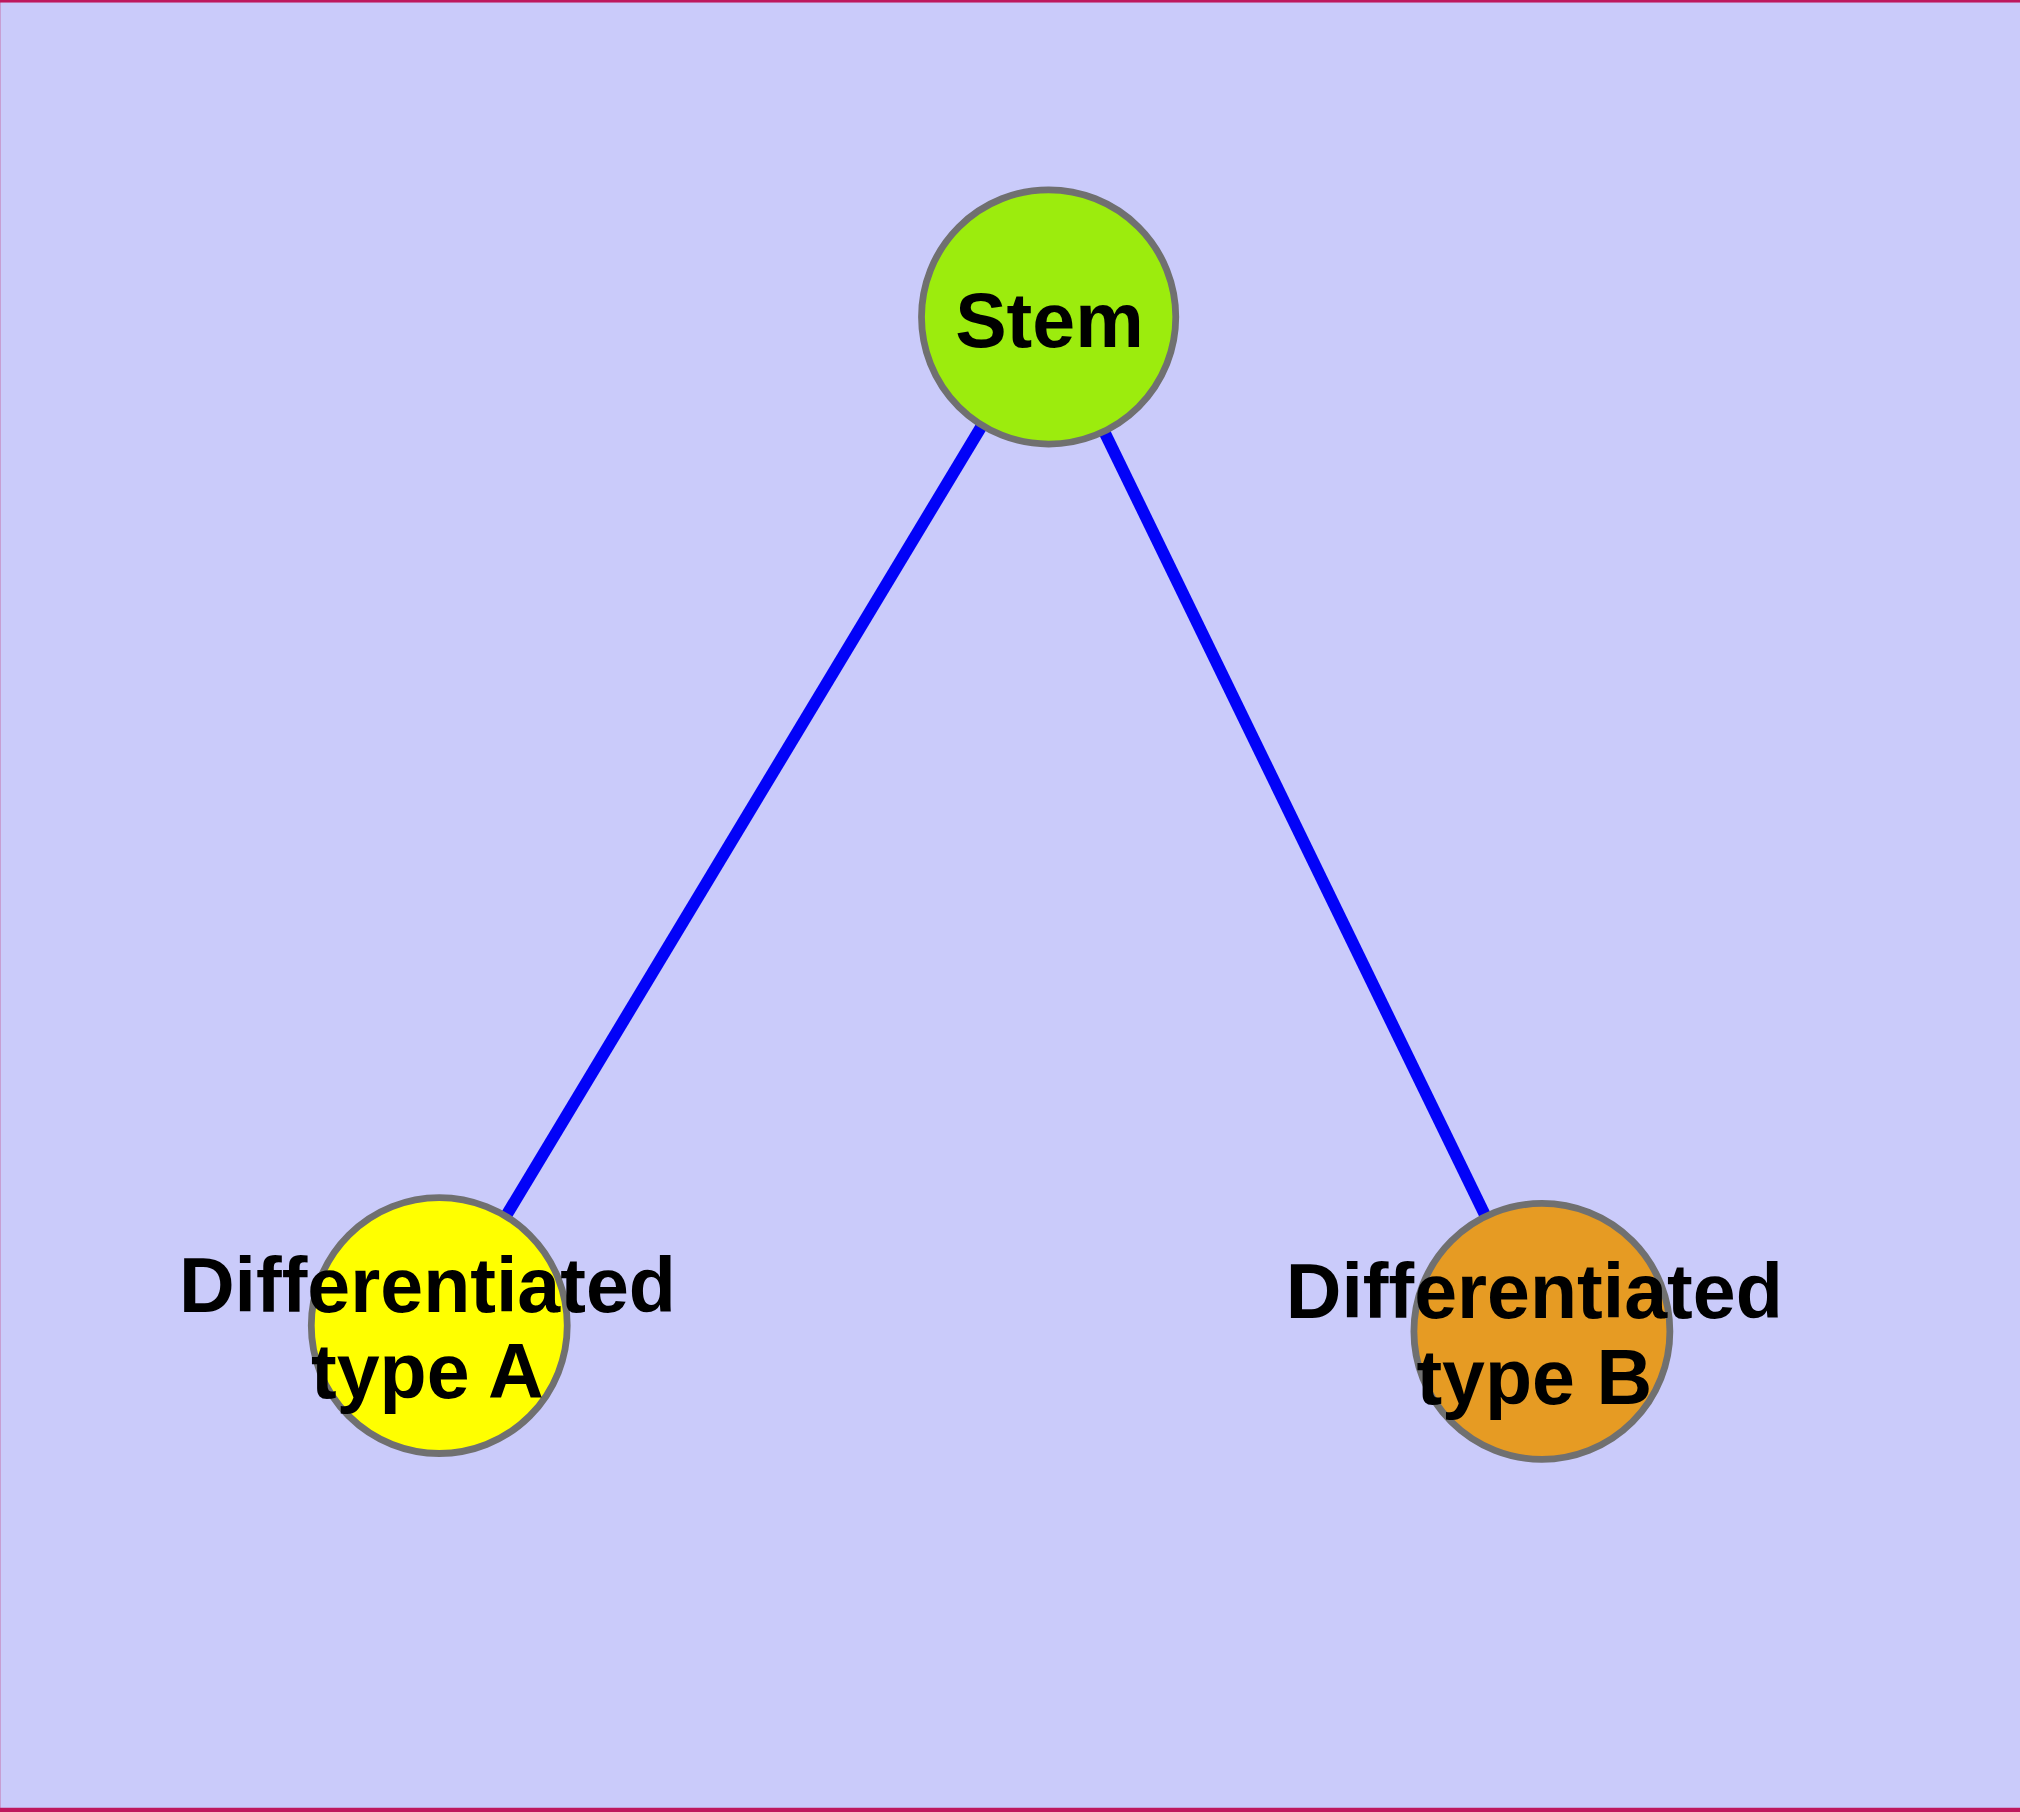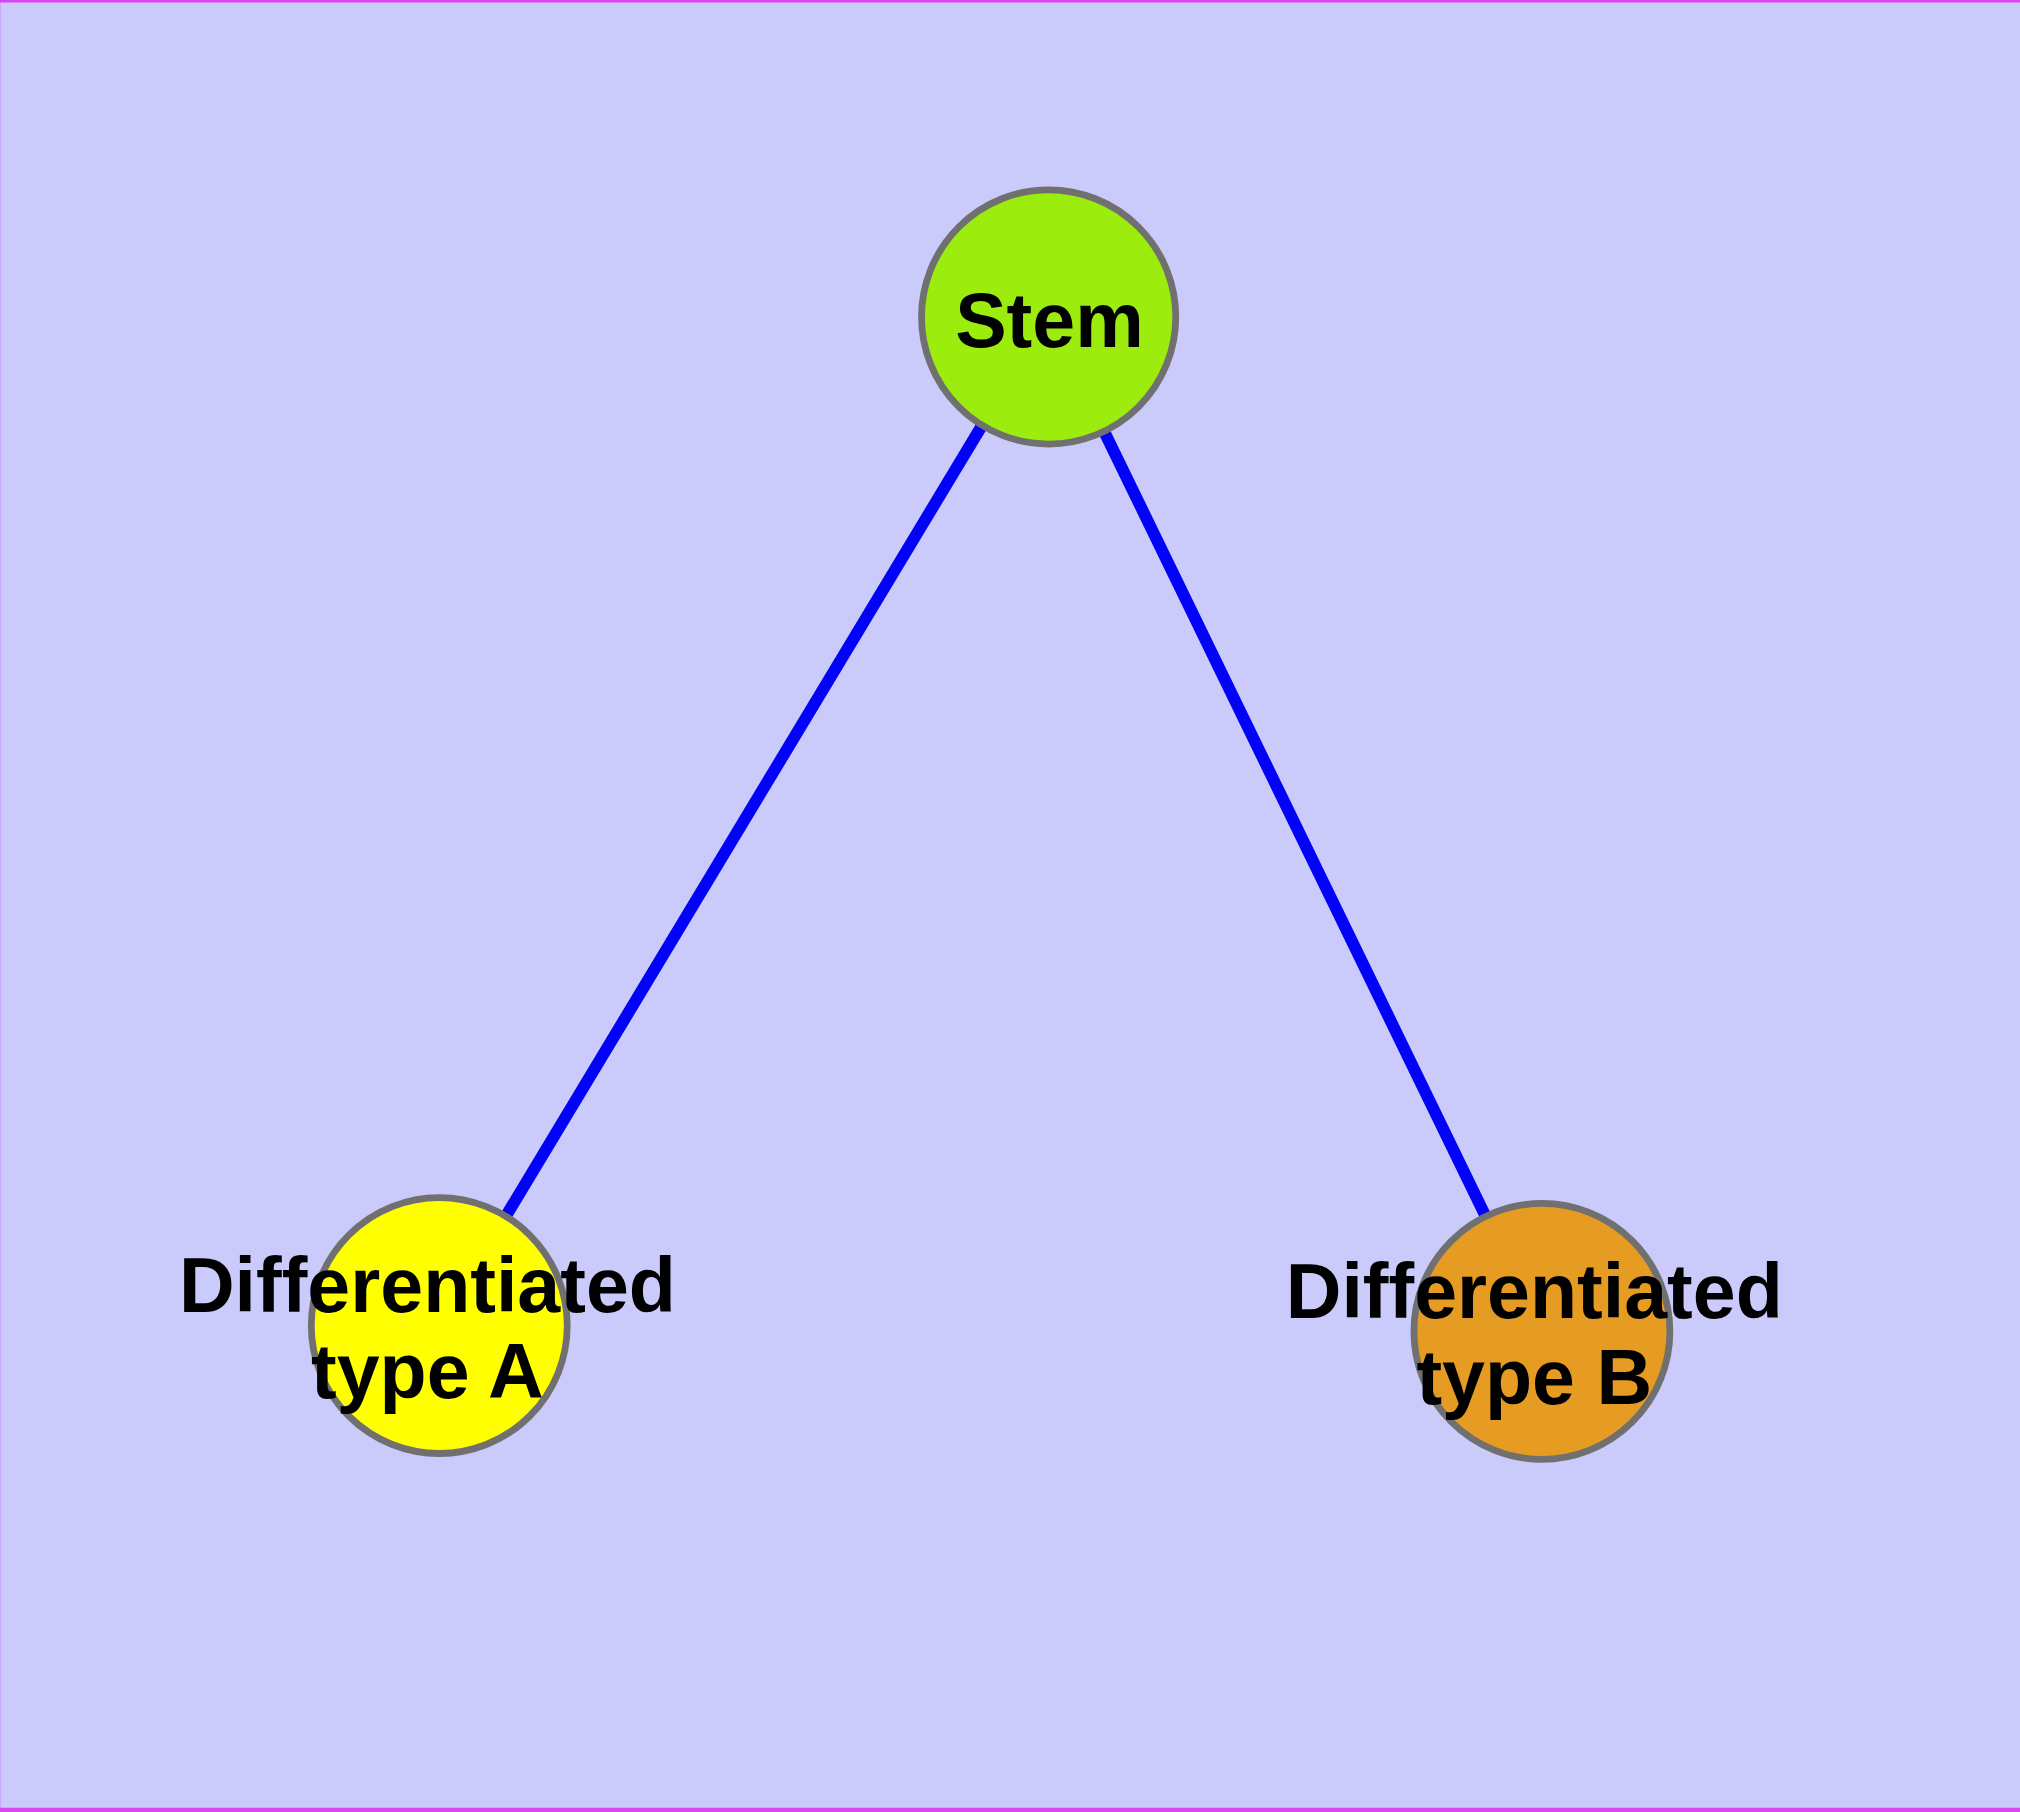--- a/index.html
+++ b/index.html
@@ -1,20 +1,20 @@
 <!DOCTYPE html>
 <html style="font-size:13.6px"><head>
 <meta charset="utf-8">
 <style>
   html, body { margin: 0; padding: 0; background: #ffffff; }
   .canvas {
     position: relative;
     width: 2021px;
     height: 1812px;
-    background: #d946ef;
+    background: #be185d;
     overflow: hidden;
   }
   svg { display: block; }
   svg text, svg tspan {
     font-family: "Liberation Sans", "DejaVu Sans", sans-serif;
     font-weight: bold;
   }
 </style>
 </head>
 <body>

